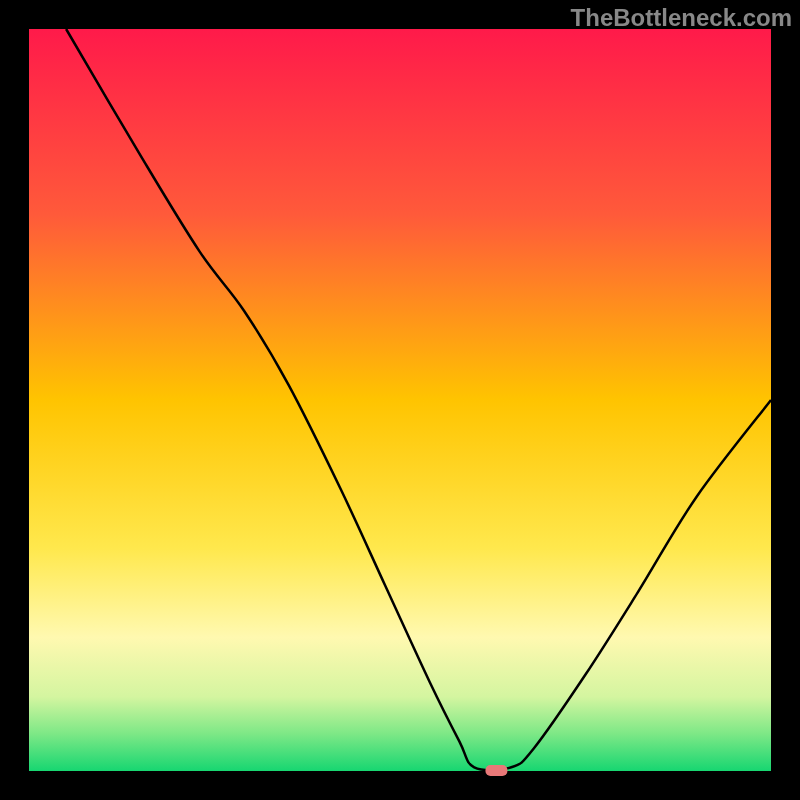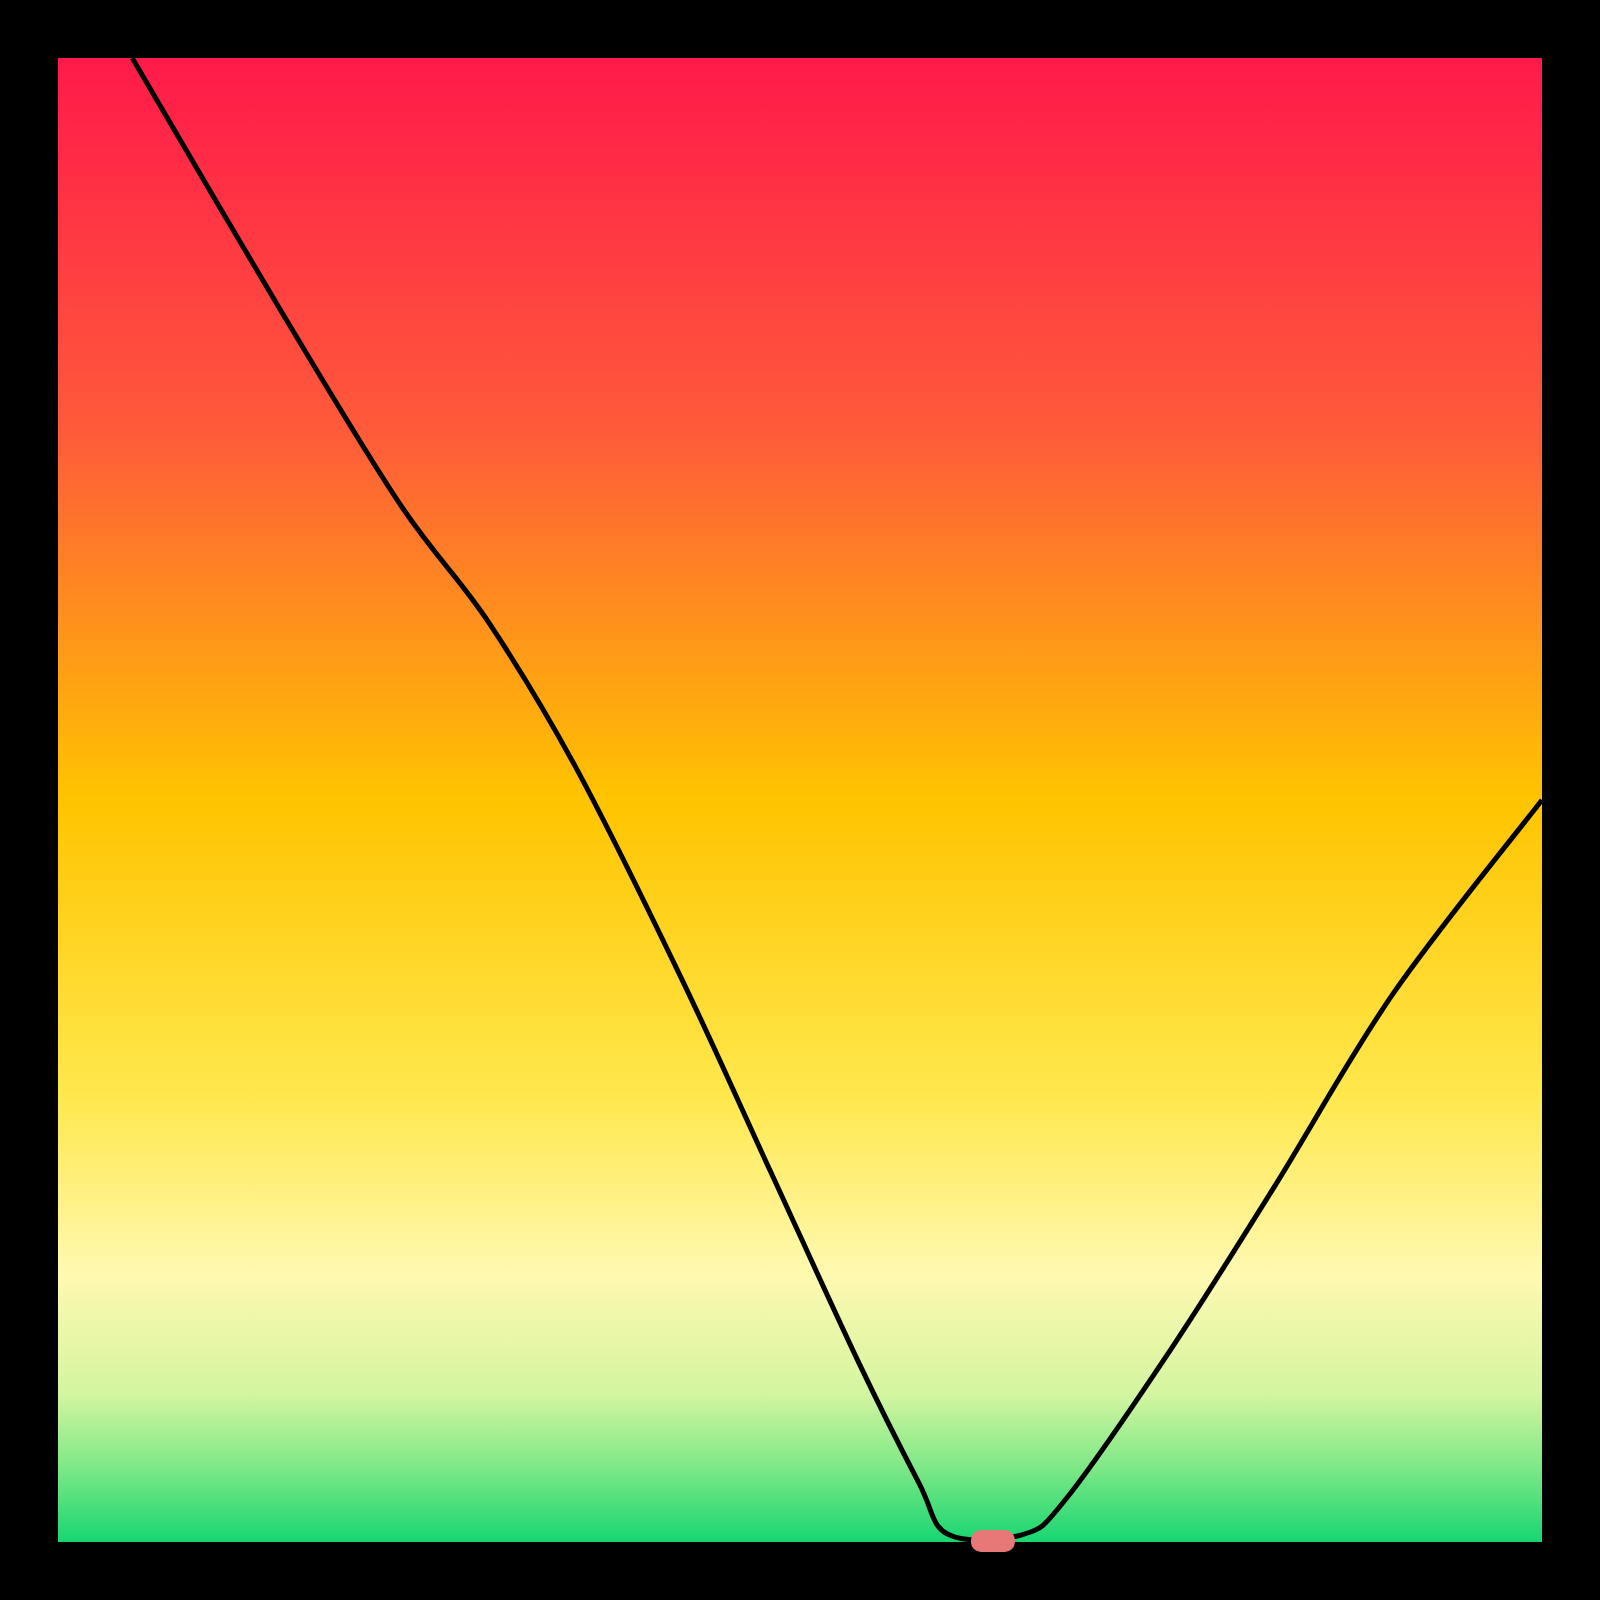--- a/index.html
+++ b/index.html
@@ -26,20 +26,21 @@
     z-index: 10;
   }
   svg {
     display: block;
   }
 </style>
 </head>
 <body>
 
 <div class="chart-container">
+  <div class="watermark">TheBottleneck.com</div>
   <svg id="chart-svg" width="800" height="800" viewBox="0 0 800 800">
     <defs>
       <linearGradient id="bg-grad" x1="0" y1="0" x2="0" y2="1">
           <stop offset="0%" stop-color="#ff1a4a"></stop>
           <stop offset="25%" stop-color="#ff5a3a"></stop>
           <stop offset="50%" stop-color="#ffc400"></stop>
           <stop offset="70%" stop-color="#ffe84d"></stop>
           <stop offset="82%" stop-color="#fff9b0"></stop>
           <stop offset="90%" stop-color="#d4f5a0"></stop>
           <stop offset="95%" stop-color="#7de886"></stop>

